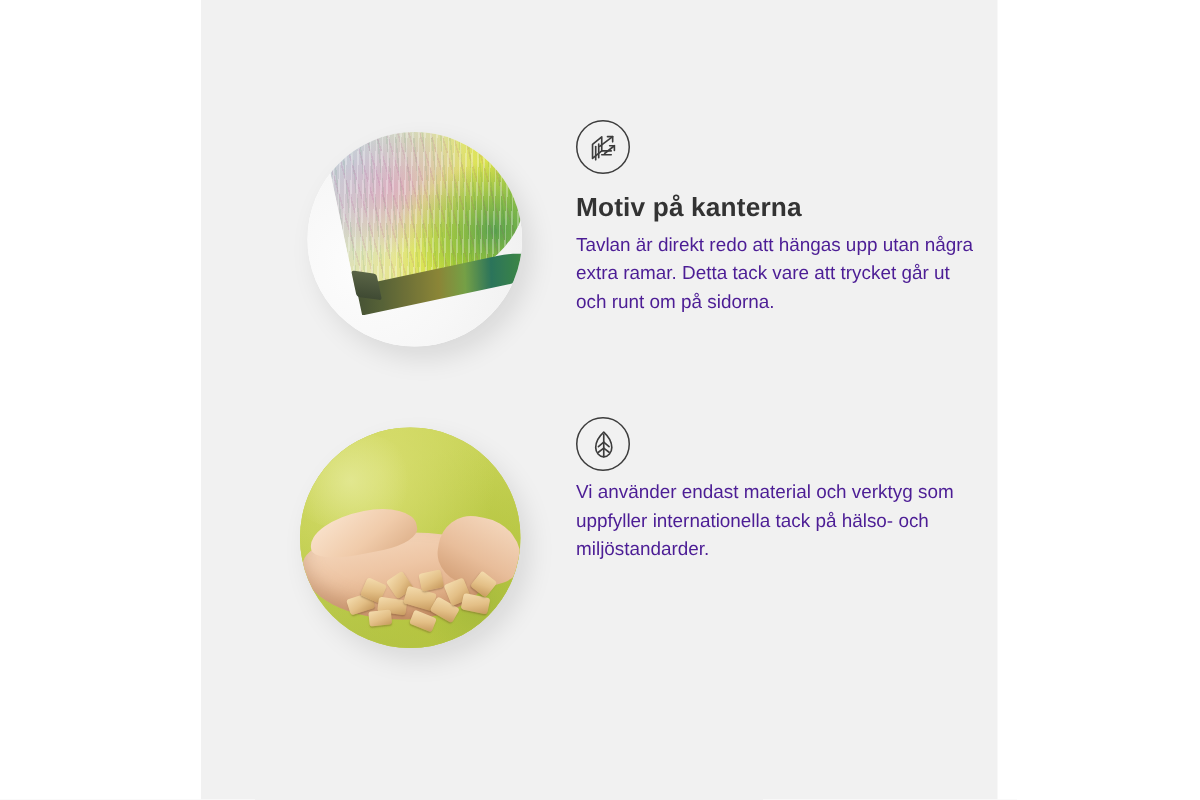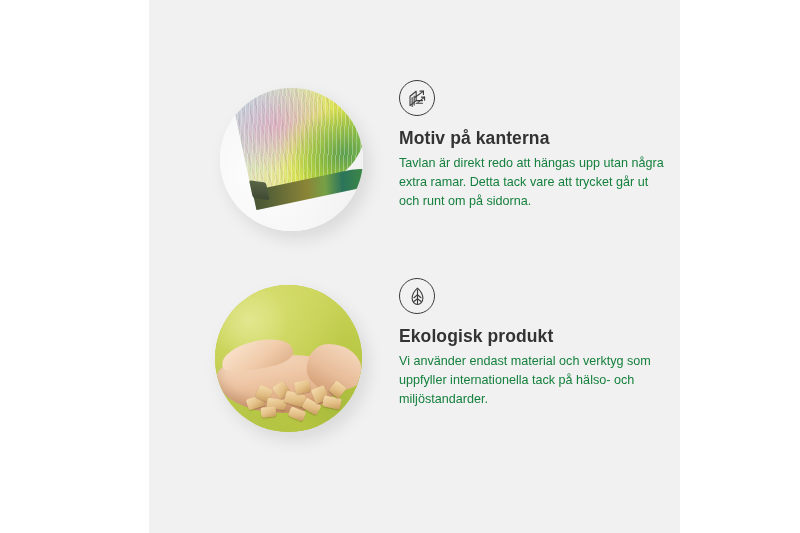--- a/index.html
+++ b/index.html
@@ -15,21 +15,21 @@
   }
   #stage {
     position: relative;
     width: 800px;
     height: 533px;
     background: #ffffff;
   }
   
   .panel {
     position: absolute;
-    left: 149px;
+    left: 134px;
     top: 0;
     width: 531px;
     height: 533px;
     background: #f1f1f1;
   }
   
   .feature {
     position: absolute;
   }
   #feature-1 { left: 0px; top: 80px; width: 531px; height: 170px; }
@@ -218,21 +218,21 @@
     margin: 12px 0 0 0;
     font-size: 17.5px;
     font-weight: 600;
     color: #333333;
     letter-spacing: 0.1px;
     line-height: 1.2;
   }
   .feature-body {
     margin: 5px 0 0 0;
     font-size: 12.6px;
-    color: #15803d;
+    color: #4c1d95;
     line-height: 1.52;
     max-width: 268px;
   }
 </style>
 </head>
 <body>
 
 <div id="stage">
 
   <div class="panel">
@@ -302,19 +302,18 @@
         <div class="icon-badge">
           <svg width="23" height="23" viewBox="0 0 24 24" fill="none" stroke="#3c3c3c" stroke-width="1.15" stroke-linecap="round" stroke-linejoin="round">
             <path d="M12 3.2 C16.4 7.2 17.6 11.4 17.6 13.9 C17.6 17.3 15.1 20.4 12 20.4 C8.9 20.4 6.4 17.3 6.4 13.9 C6.4 11.4 7.6 7.2 12 3.2 Z"></path>
             <path d="M12 5.0 L12 20.4"></path>
             <path d="M12 10.2 L8.3 13.3"></path>
             <path d="M12 10.2 L15.7 13.3"></path>
             <path d="M12 14.4 L8.3 17.2"></path>
             <path d="M12 14.4 L15.7 17.2"></path>
           </svg>
         </div>
-        <h3 class="feature-title">Ekologisk produkt</h3>
         <p class="feature-body">Vi använder endast material och verktyg som uppfyller internationella tack på hälso- och miljöstandarder.</p>
       </div>
     </div>
 
   </div>
 </div>
 
 </body></html>

